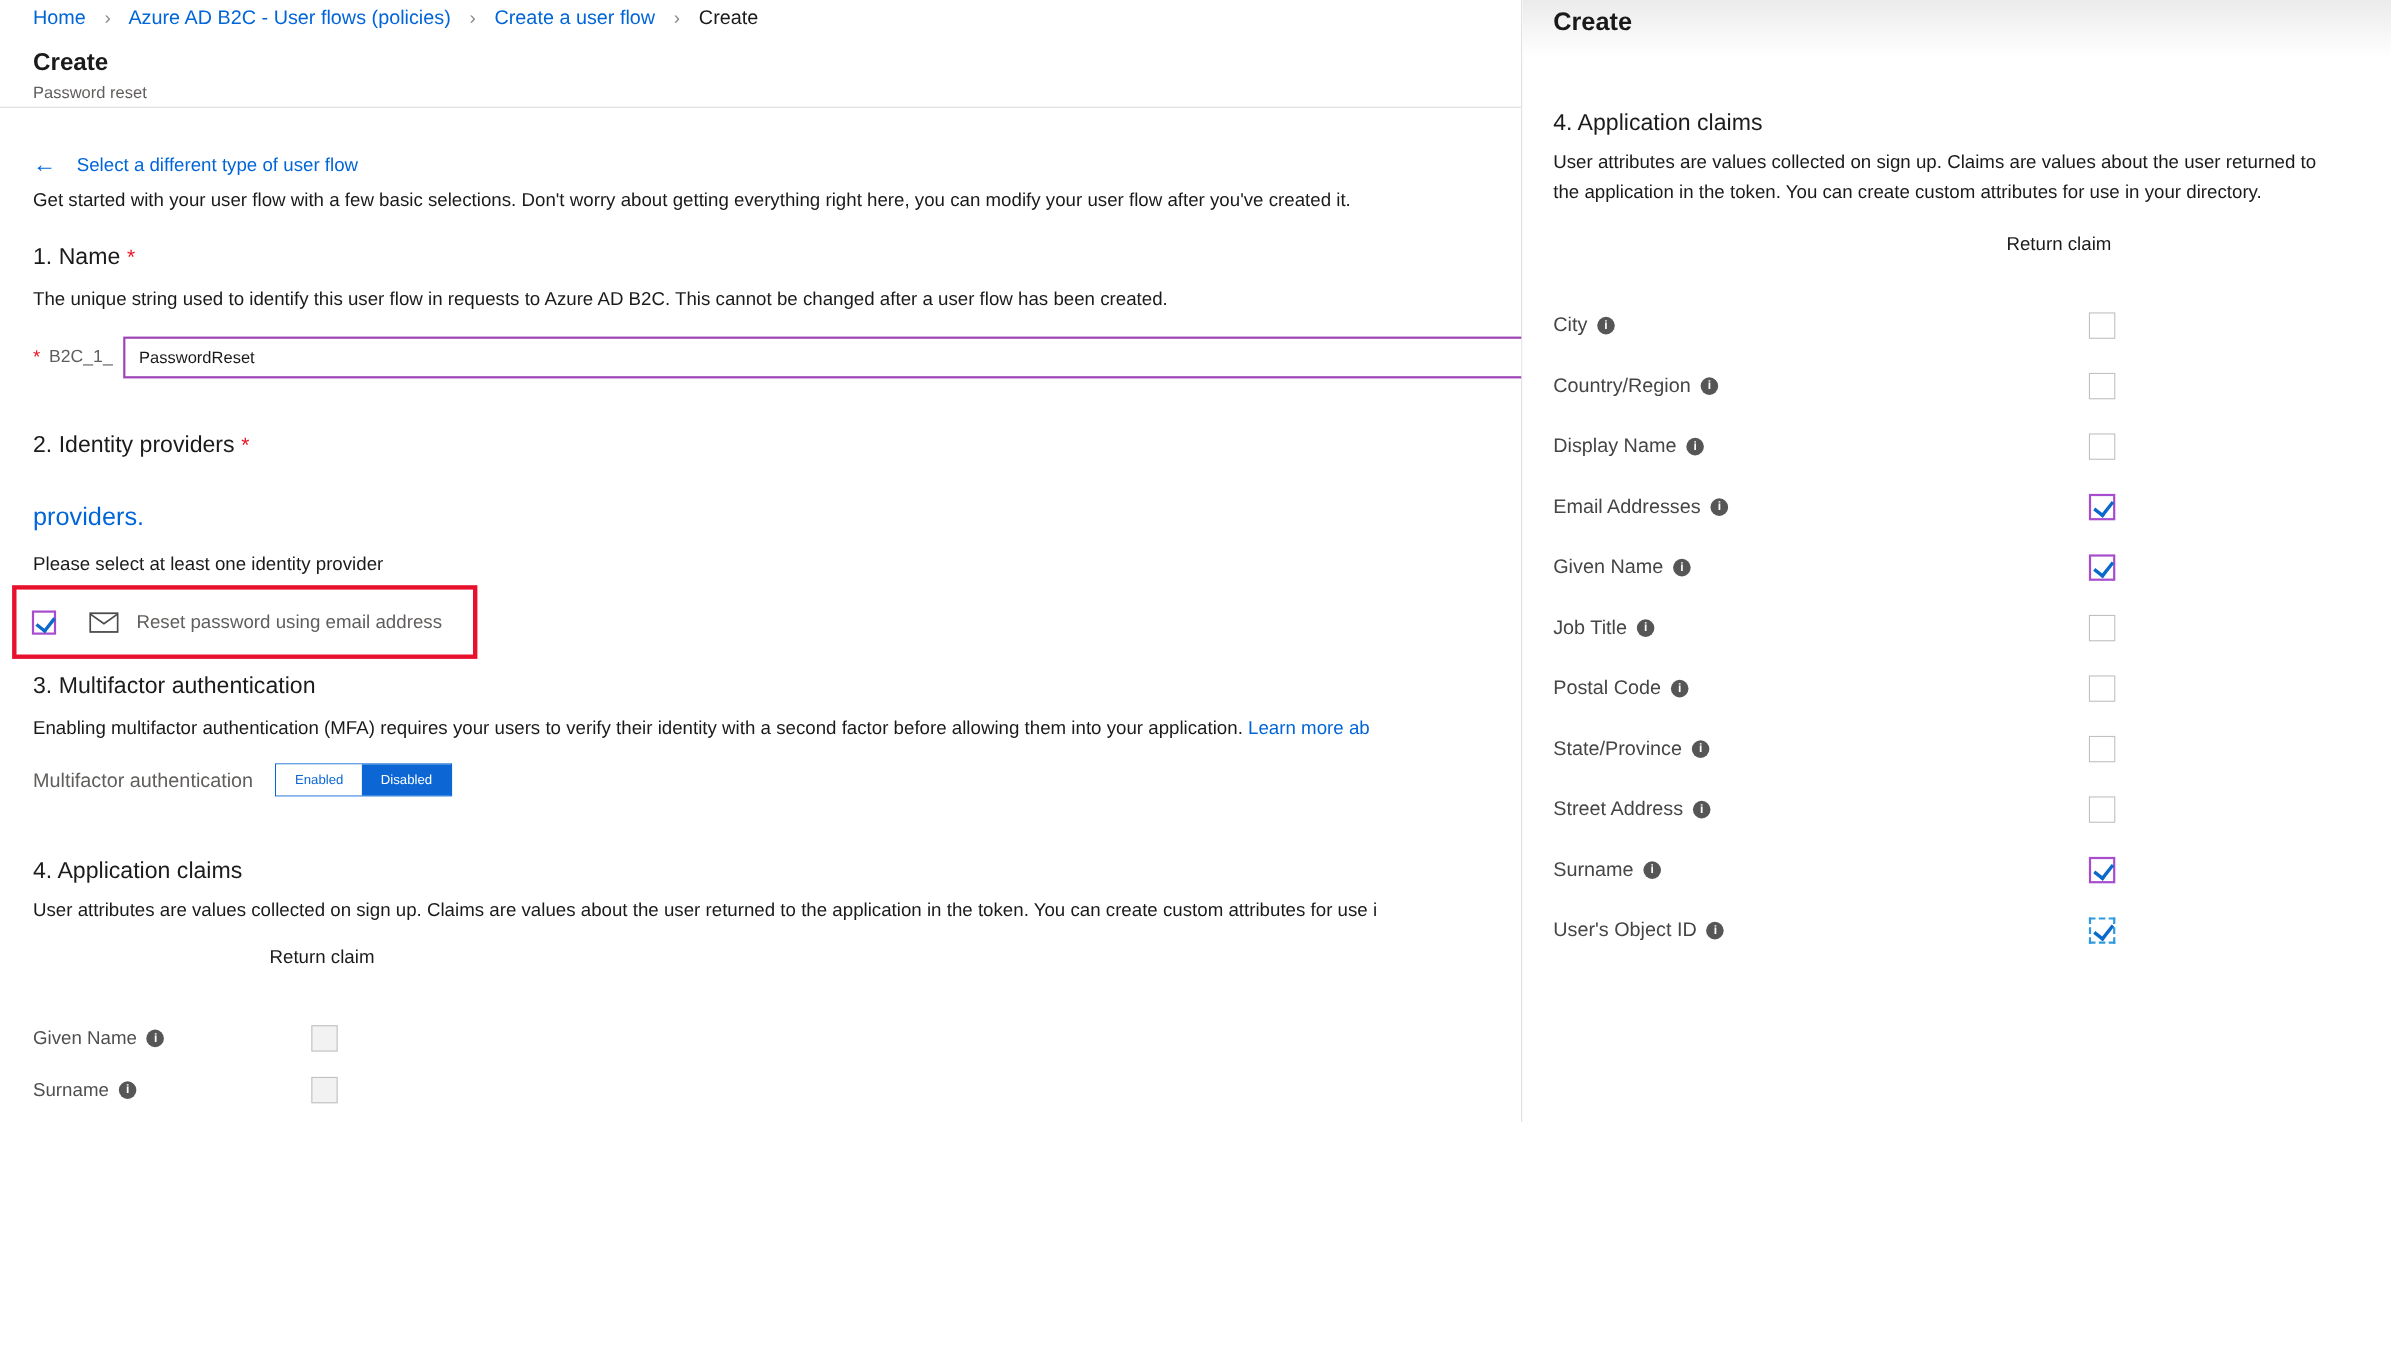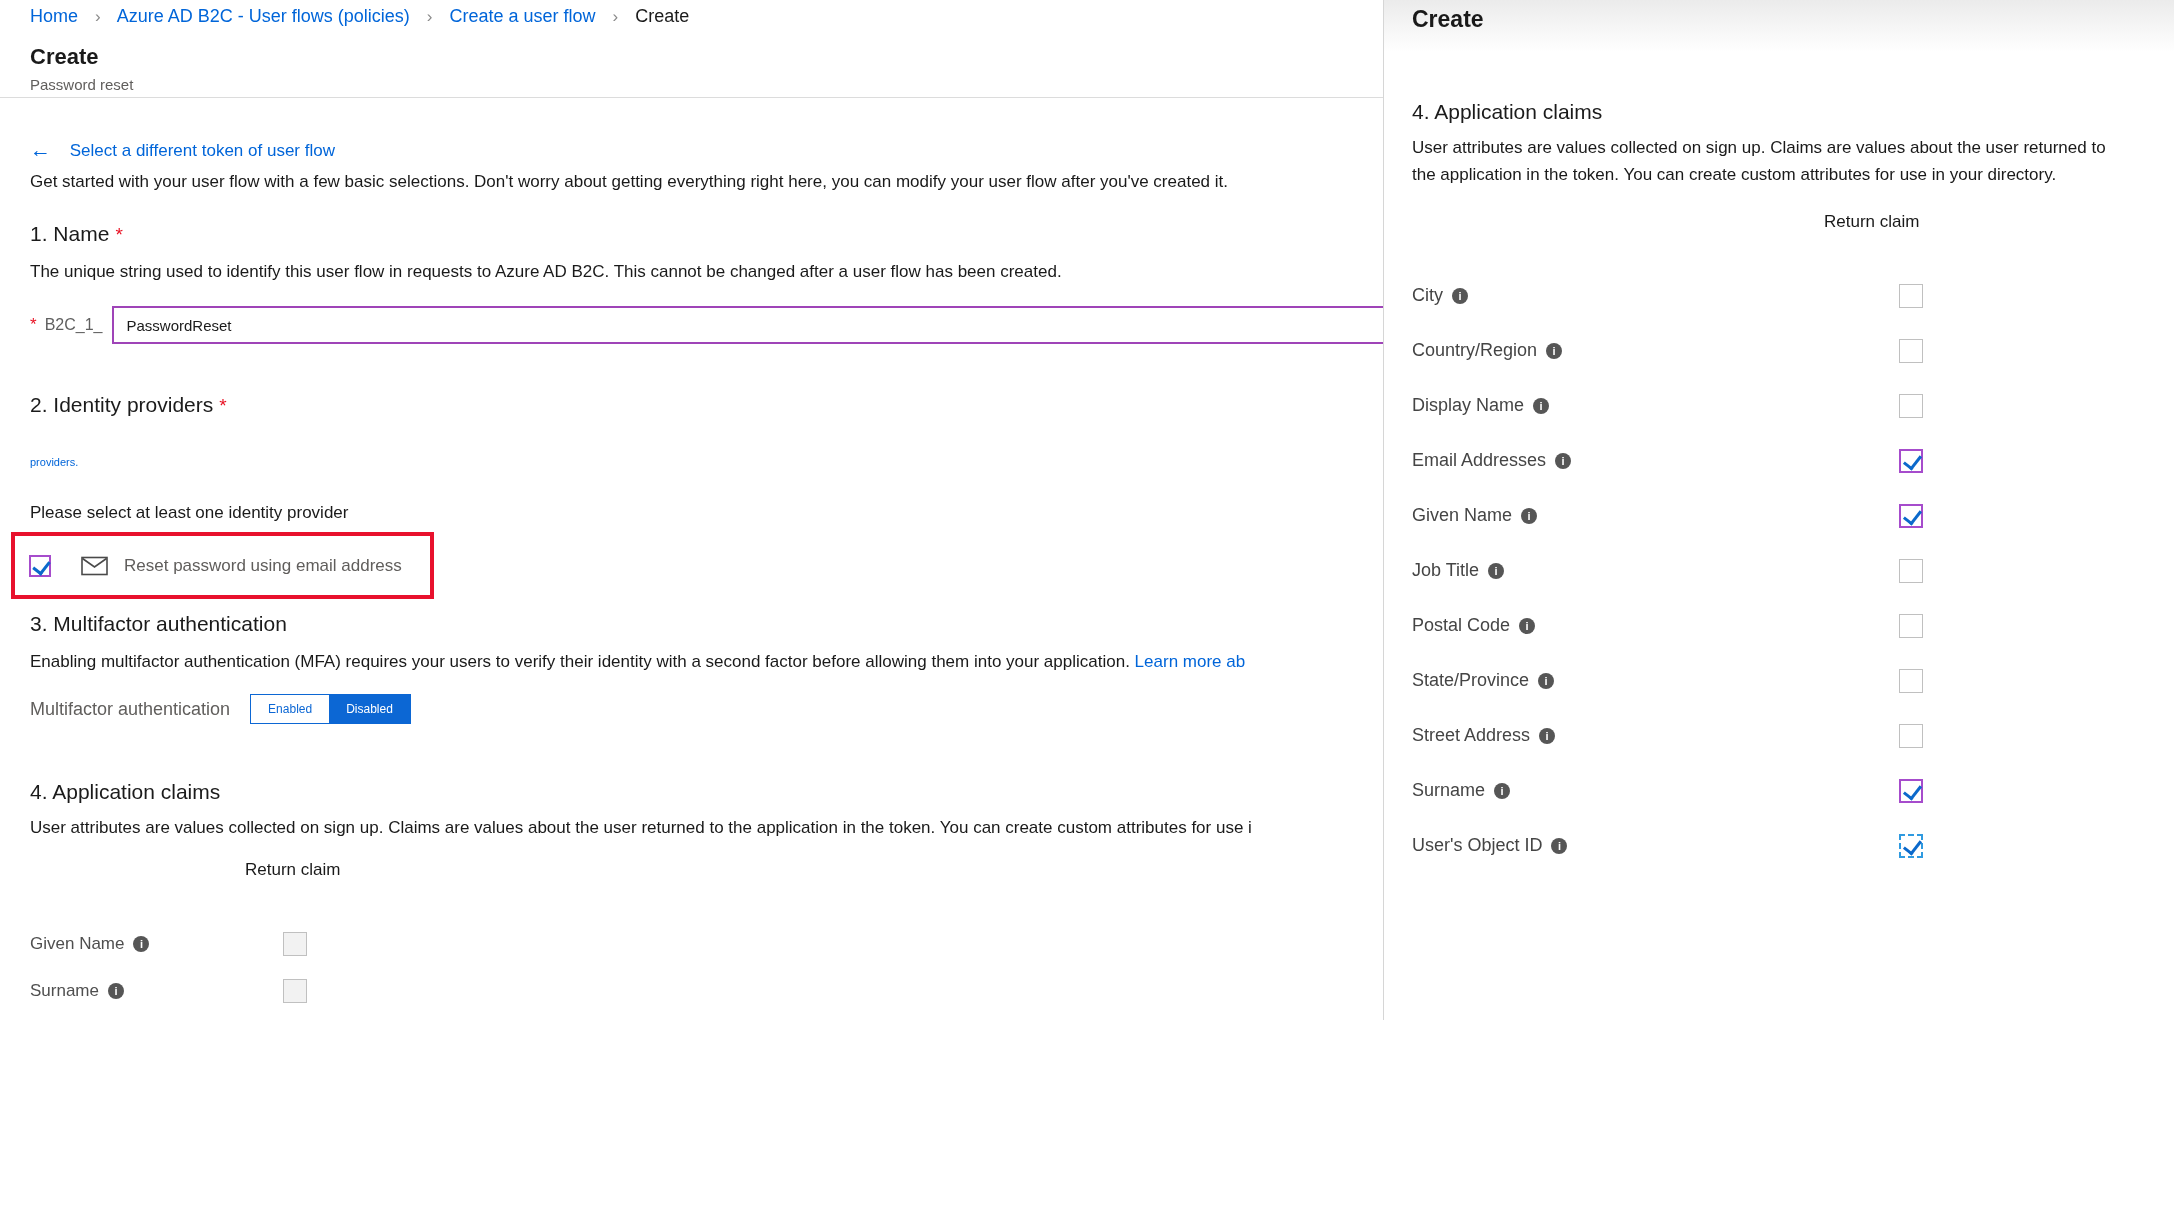--- a/index.html
+++ b/index.html
@@ -30,21 +30,21 @@
   .s1-heading{top:222px;left:30px;text-align:center;}
   .s1-desc{top:262px;left:30px;}
   .input-row{top:305px;left:30px;height:40px;display:flex;align-items:center;}
   .prefix-req{color:#e81123;font-size:17px;margin-right:8px;}
   .prefix{color:#5f5f5f;font-size:16px;margin-right:10px;}
   .name-input{width:1500px;height:38px;box-sizing:border-box;border:2px solid #9f44b8;
               font-family:inherit;font-size:15px;padding:0 12px;color:#1a1a1a;outline:none;}
 
   .s2-heading{top:393px;left:30px;}
   .s2-desc{top:430px;left:30px;}
-  .s2-link{top:456px;left:30px;font-size:11px;}
+  .s2-link{top:456px;left:30px;font-size:23px;}
   .s2-prompt{top:503px;left:30px;}
 
   .red-box{top:532px;left:11px;width:423px;height:67px;box-sizing:border-box;
            border:4px solid #e8112d;display:flex;align-items:center;padding-left:14px;}
   .cb-inline{position:relative;display:inline-block;width:22px;height:22px;box-sizing:border-box;
              border:1px solid #c0c0c0;background:#fff;flex:0 0 auto;}
   .cb-inline.checked{border:2px solid #a64ccc;}
   .cb-inline.checked::after{content:"";position:absolute;left:5px;top:1px;width:8px;height:13px;
              border:solid #0b69cb;border-width:0 3px 3px 0;transform:rotate(38deg);}
   .envelope{margin:0 16px 0 30px;flex:0 0 auto;display:inline-flex;}
@@ -110,21 +110,21 @@
       <span class="sep">›</span>
       <span class="current">Create</span>
     </div>
 
     <div class="abs page-title">Create</div>
     <div class="abs page-subtitle">Password reset</div>
     <div class="abs hr1"></div>
 
     <div class="abs back-row">
       <span class="back-arrow">←</span>
-      <span class="link">Select a different token of user flow</span>
+      <span class="link">Select a different type of user flow</span>
     </div>
 
     <div class="abs intro body-text nowrap">Get started with your user flow with a few basic selections. Don't worry about getting everything right here, you can modify your user flow after you've created it.</div>
 
     <div class="abs s1-heading sec-heading">
       <span>1. Name</span><span class="req">*</span>
     </div>
     <div class="abs s1-desc body-text nowrap">The unique string used to identify this user flow in requests to Azure AD B2C. This cannot be changed after a user flow has been created.</div>
     <div class="abs input-row">
       <span class="prefix-req">*</span>

